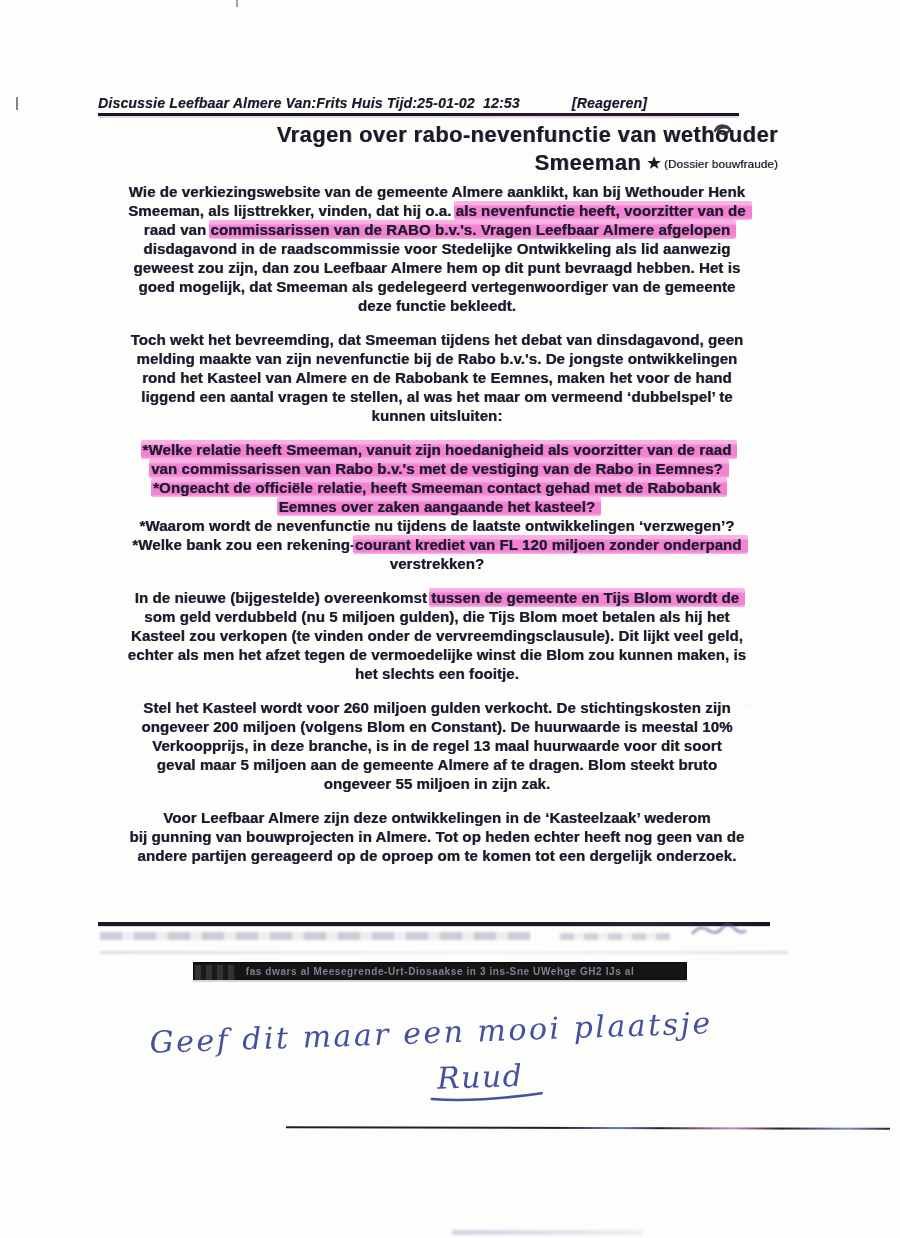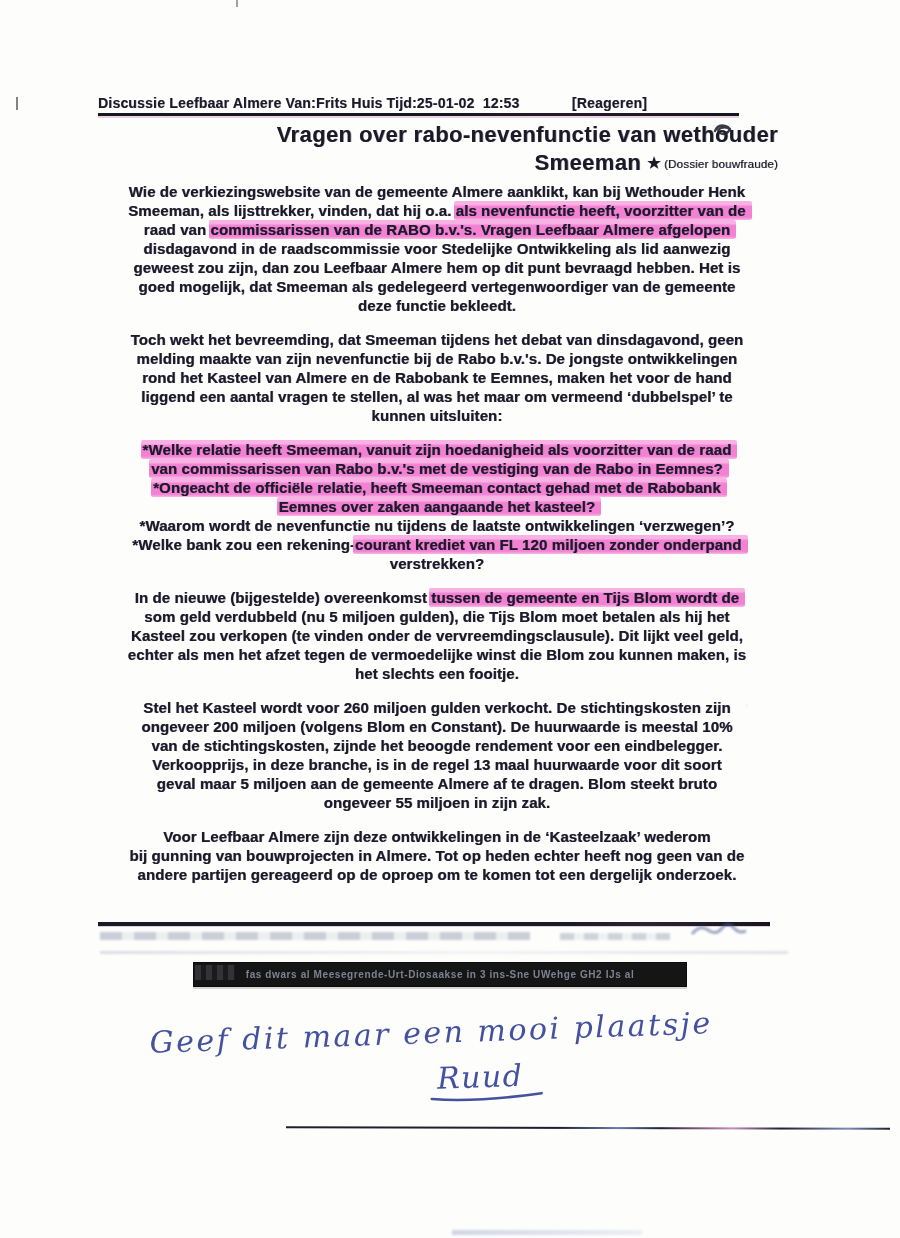--- a/index.html
+++ b/index.html
@@ -13,21 +13,21 @@
     position:absolute;inset:0;
     background:
       radial-gradient(circle at 18% 9%, rgba(0,0,0,.04) 0 1px, transparent 2px),
       radial-gradient(circle at 64% 31%, rgba(0,0,0,.035) 0 1px, transparent 2px),
       radial-gradient(circle at 83% 57%, rgba(0,0,0,.03) 0 1px, transparent 2px),
       #fdfdfc;
   }
   
   .header-row{
     position:absolute;left:98px;top:95px;width:549px;
-    display:flex;justify-content:space-between;align-items:baseline;
+    display:flex;justify-content:space-between;align-items:baseline;font-style:italic;
   }
   .header-meta,.header-action{
     font-size:14px;font-weight:700;color:var(--ink);
     letter-spacing:.2px;white-space:pre;
     text-shadow:.5px 0 0 rgba(40,30,70,.5);
   }
   .header-rule{
     position:absolute;left:98px;top:113px;width:641px;height:3px;
     background:linear-gradient(90deg,#17171f 0 55%, #241c2c 70%, #171720);
     box-shadow:0 2px 0 rgba(190,90,170,.28);
@@ -68,21 +68,21 @@
   .smudge{position:absolute;filter:blur(1px);}
   .smudge-a{left:100px;top:932px;width:430px;height:8px;
     background:repeating-linear-gradient(90deg, rgba(90,100,130,.30) 0 22px, rgba(120,130,160,.12) 22px 34px);}
   .smudge-b{left:560px;top:933px;width:110px;height:7px;
     background:repeating-linear-gradient(90deg, rgba(90,100,130,.28) 0 14px, rgba(120,130,160,.1) 14px 24px);}
   .smudge-streak{left:100px;top:951px;width:688px;height:3px;
     background:linear-gradient(90deg, rgba(120,130,150,.25), rgba(160,170,190,.12) 55%, rgba(120,130,150,.22));}
   .smudge-sign{left:688px;top:918px;width:62px;height:24px;filter:blur(1.2px);}
   
   .footer-bar{
-    position:absolute;left:193px;top:962px;width:494px;height:25px;
+    position:absolute;left:193px;top:962px;width:494px;height:18px;
     background:#151515;display:flex;align-items:center;justify-content:center;
     box-shadow:0 2px 0 rgba(0,0,0,.15), inset 0 0 0 1px #0b0b0b;
   }
   .footer-bar::before{
     content:"";position:absolute;left:2px;top:3px;width:40px;height:15px;
     background:repeating-linear-gradient(90deg,#3b3b40 0 6px,#1c1c1f 6px 11px);
     opacity:.8;
   }
   .footer-bar-text{
     font-size:10px;color:var(--bar-text);letter-spacing:.6px;white-space:nowrap;
@@ -161,21 +161,20 @@
       <div class="para">
         <div class="tline"><span>In de nieuwe (bijgestelde) overeenkomst </span><span class="hl">tussen de gemeente en Tijs Blom wordt de</span></div>
         <div class="tline"><span>som geld verdubbeld (nu 5 miljoen gulden), die Tijs Blom moet betalen als hij het</span></div>
         <div class="tline"><span>Kasteel zou verkopen (te vinden onder de vervreemdingsclausule). Dit lijkt veel geld,</span></div>
         <div class="tline"><span>echter als men het afzet tegen de vermoedelijke winst die Blom zou kunnen maken, is</span></div>
         <div class="tline"><span>het slechts een fooitje.</span></div>
       </div>
       <div class="para">
         <div class="tline"><span>Stel het Kasteel wordt voor 260 miljoen gulden verkocht. De stichtingskosten zijn</span></div>
         <div class="tline"><span>ongeveer 200 miljoen (volgens Blom en Constant). De huurwaarde is meestal 10%</span></div>
-        <div class="tline"><span>van de stichtingskosten, zijnde het beoogde rendement voor een eindbelegger.</span></div>
         <div class="tline"><span>Verkoopprijs, in deze branche, is in de regel 13 maal huurwaarde voor dit soort</span></div>
         <div class="tline"><span>geval maar 5 miljoen aan de gemeente Almere af te dragen. Blom steekt bruto</span></div>
         <div class="tline"><span>ongeveer 55 miljoen in zijn zak.</span></div>
       </div>
       <div class="para">
         <div class="tline"><span>Voor Leefbaar Almere zijn deze ontwikkelingen in de ‘Kasteelzaak’ wederom</span></div>
         <div class="tline"><span>bij gunning van bouwprojecten in Almere. Tot op heden echter heeft nog geen van de</span></div>
         <div class="tline"><span>andere partijen gereageerd op de oproep om te komen tot een dergelijk onderzoek.</span></div>
       </div>
     </div>

